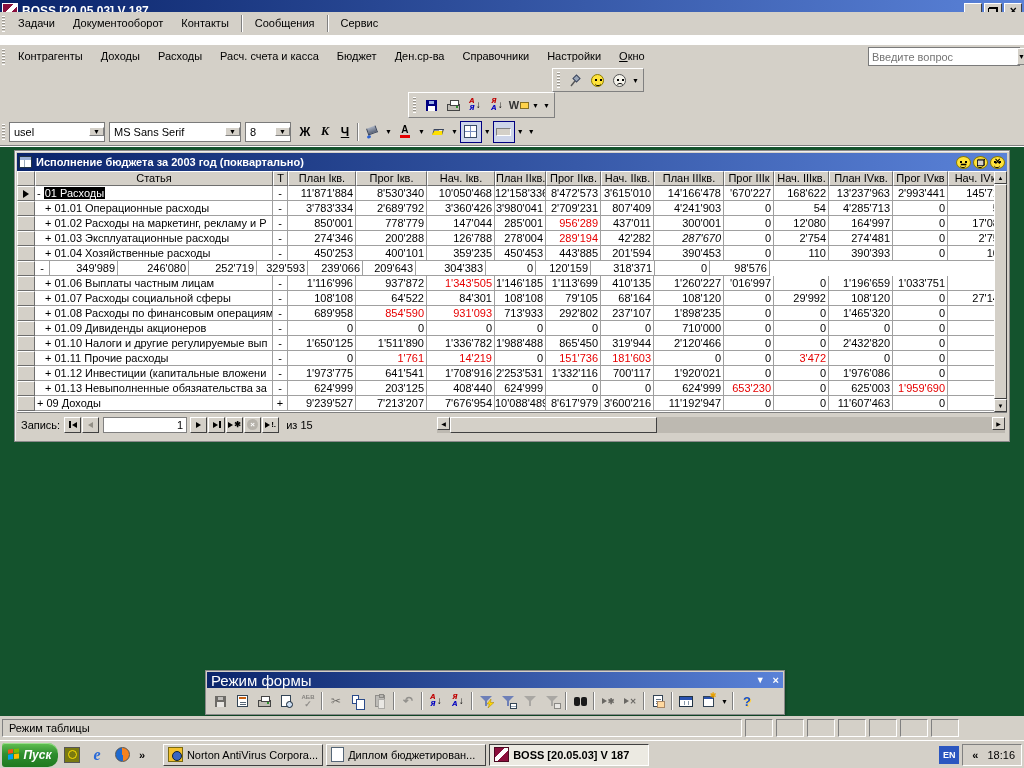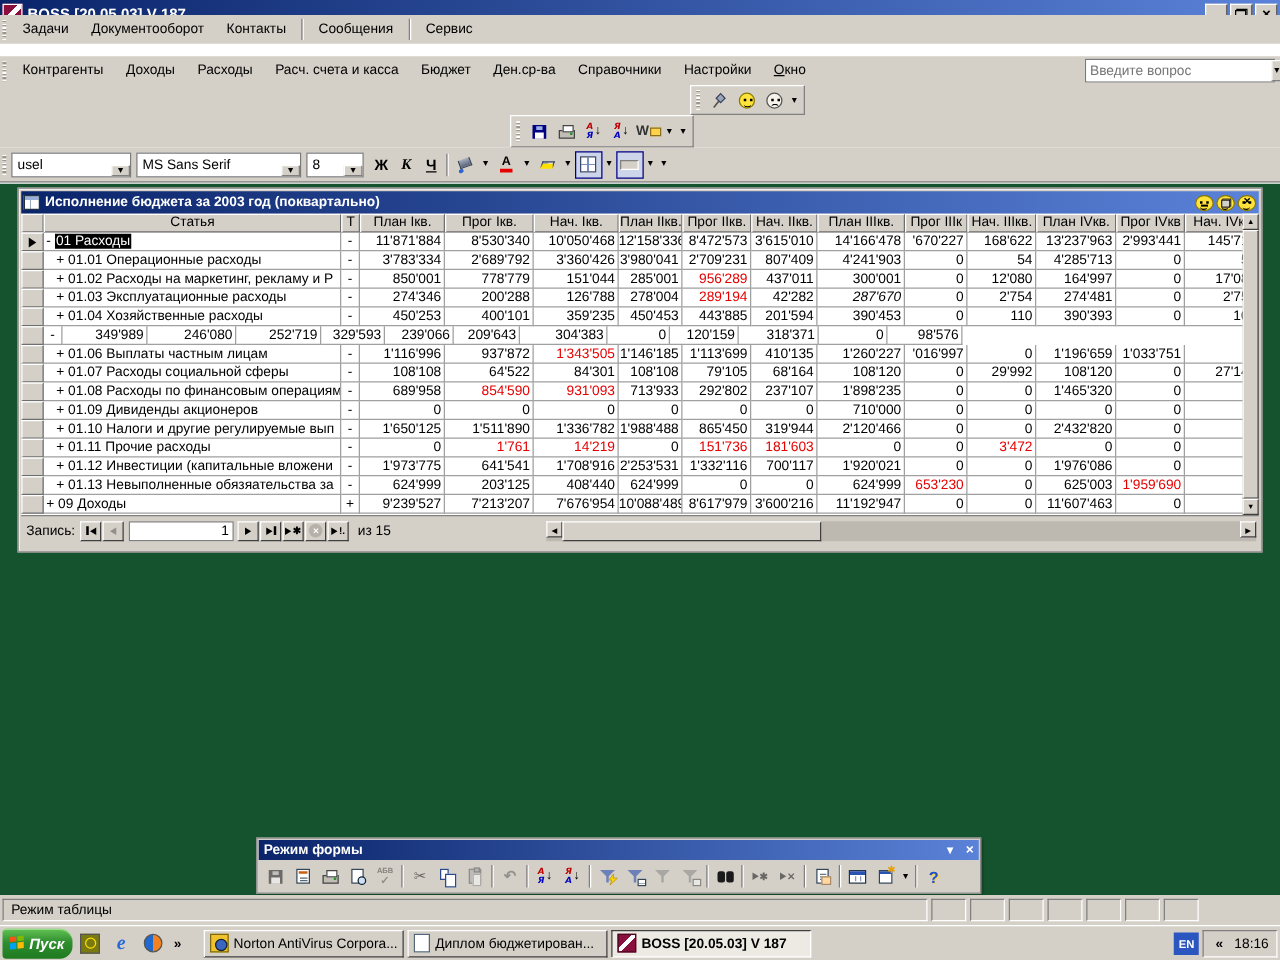--- a/index.html
+++ b/index.html
@@ -31,21 +31,21 @@
   .cbtn{width:15px;background:#d4d0c8;border:1px solid;border-color:#fff #808080 #808080 #fff;display:flex;align-items:center;justify-content:center;font-size:7px;color:#000}
   
   #row3{top:68px;height:24px}
   #row4{top:92px;height:26px}
   #row5{top:118px;height:28px;border-bottom:1px solid #808080}
   .chunk{display:flex;align-items:center;height:100%;padding:0 2px}
   .tbtn{width:22px;height:22px;display:flex;align-items:center;justify-content:center;background:transparent}
   .tsep{width:2px;height:18px;margin:0 2px;border-left:1px solid #808080;border-right:1px solid #fff}
   .dd{font-size:7px;padding:0 2px;display:flex;align-items:center;height:22px}
   .dis{filter:grayscale(1);opacity:.5}
-  .combo{display:flex;align-items:flex-end;background:#fff;border:1px solid #7a7a7a;height:20px;margin-right:4px}
+  .combo{display:flex;align-items:center;background:#fff;border:1px solid #7a7a7a;height:20px;margin-right:4px}
   .cval{flex:1;padding:1px 4px;white-space:nowrap;overflow:hidden;line-height:16px}
   .fmtbtn{width:20px;height:20px;display:flex;align-items:center;justify-content:center;font-size:12px}
   .fmt-b{font-weight:bold}.fmt-i{font-style:italic;font-family:"Liberation Serif",serif;font-weight:bold}.fmt-u{text-decoration:underline;font-weight:bold}
   .boxed{border:1px solid #000080;background:#cdd5ea}
   
   .ic{display:inline-flex;align-items:center;justify-content:center;width:18px;height:17px;position:relative}
   .fd{width:11px;height:11px;background:#000080;position:relative}
   .fd::before{content:"";position:absolute;left:2px;bottom:0;width:7px;height:5px;background:#fff}
   .fd::after{content:"";position:absolute;left:3px;top:1px;width:5px;height:3px;background:#9bb0e8}
   .pr{width:13px;height:7px;background:#c0bdb5;border:1px solid #444;position:relative;margin-top:5px}
@@ -133,21 +133,21 @@
   .nbtn{width:17px;height:16px;background:#d4d0c8;border:1px solid;border-color:#fff #404040 #404040 #fff;display:flex;align-items:center;justify-content:center;margin-right:1px}
   .ndis .tl,.ndis .tr{border-right-color:#928f86;border-left-color:#928f86}
   .recbox{width:84px;height:16px;background:#fff;border:1px solid #808080;text-align:right;padding:0 3px;line-height:14px;margin:0 3px}
   .xcirc{width:11px;height:11px;border-radius:50%;background:#b6b2aa;color:#fff;font-size:8px;line-height:11px;text-align:center;font-weight:bold}
   #hscroll{position:absolute;left:420px;right:2px;top:4px;height:16px;display:flex;background:#bdb9b1}
   #hthumb{width:207px;background:#d4d0c8;border:1px solid;border-color:#fff #404040 #404040 #fff}
   #htrack{flex:1}
   
   #floatbar{position:absolute;left:205px;top:523px;width:580px;height:45px;background:#d4d0c8;border:1px solid #8a8a8a;box-shadow:1px 1px 2px rgba(0,0,0,.25);padding:1px}
   #floattitle{height:16px;background:linear-gradient(to right,#0a246a,#5a82d8);display:flex;align-items:center;color:#fff;padding:0 4px}
-  #floattitle .ttl{font-weight:bold;font-size:11px;flex:1}
+  #floattitle .ttl{font-weight:normal;font-size:15px;flex:1}
   #floattitle .tbx{font-size:9px;margin-left:8px;color:#fff}
   #floatbody{display:flex;align-items:center;height:26px;padding:0 2px}
   
   #statusbar{top:716px;height:24px;padding:2px 2px;display:flex;gap:3px;align-items:center}
   .spanel{height:18px;border:1px solid;border-color:#808080 #fff #fff #808080;padding:0 6px;line-height:16px;white-space:nowrap;overflow:hidden}
   #spanel-main{width:740px}
   .spanel.mini{width:28px;padding:0}
   
   #taskbar{top:740px;height:28px;border-top:1px solid #fff;padding:2px 2px;display:flex;align-items:center;gap:3px}
   #startbtn{width:56px;height:24px;border-radius:3px 10px 10px 3px;background:linear-gradient(#63c254,#2f8e2f 45%,#1f7a1f);color:#fff;font-weight:bold;font-size:12px;display:flex;align-items:center;justify-content:center;gap:3px;box-shadow:inset 0 1px 0 #9ae08c;font-style:italic}
@@ -418,21 +418,21 @@
               <span class="gcell num" style="width: 64px;">4'285'713</span>
               <span class="gcell num" style="width: 55px;">0</span>
               <span class="gcell num" style="width: 60px;">54</span>
             </div>
             <div class="grow">
               <span class="selcell gcell" style="width: 18px;"></span>
               <span class="gcell namec indent" style="width: 238px;">+ 01.02 Расходы на маркетинг, рекламу и Р</span>
               <span class="gcell" style="width: 15px; text-align: center;">-</span>
               <span class="gcell num" style="width: 68px;">850'001</span>
               <span class="gcell num" style="width: 71px;">778'779</span>
-              <span class="gcell num" style="width: 68px;">151'044</span>
+              <span class="gcell num" style="width: 68px;">147'044</span>
               <span class="gcell num" style="width: 51px;">285'001</span>
               <span class="gcell num red" style="width: 55px;">956'289</span>
               <span class="gcell num" style="width: 53px;">437'011</span>
               <span class="gcell num" style="width: 70px;">300'001</span>
               <span class="gcell num" style="width: 50px;">0</span>
               <span class="gcell num" style="width: 55px;">12'080</span>
               <span class="gcell num" style="width: 64px;">164'997</span>
               <span class="gcell num" style="width: 55px;">0</span>
               <span class="gcell num" style="width: 60px;">17'080</span>
             </div>

